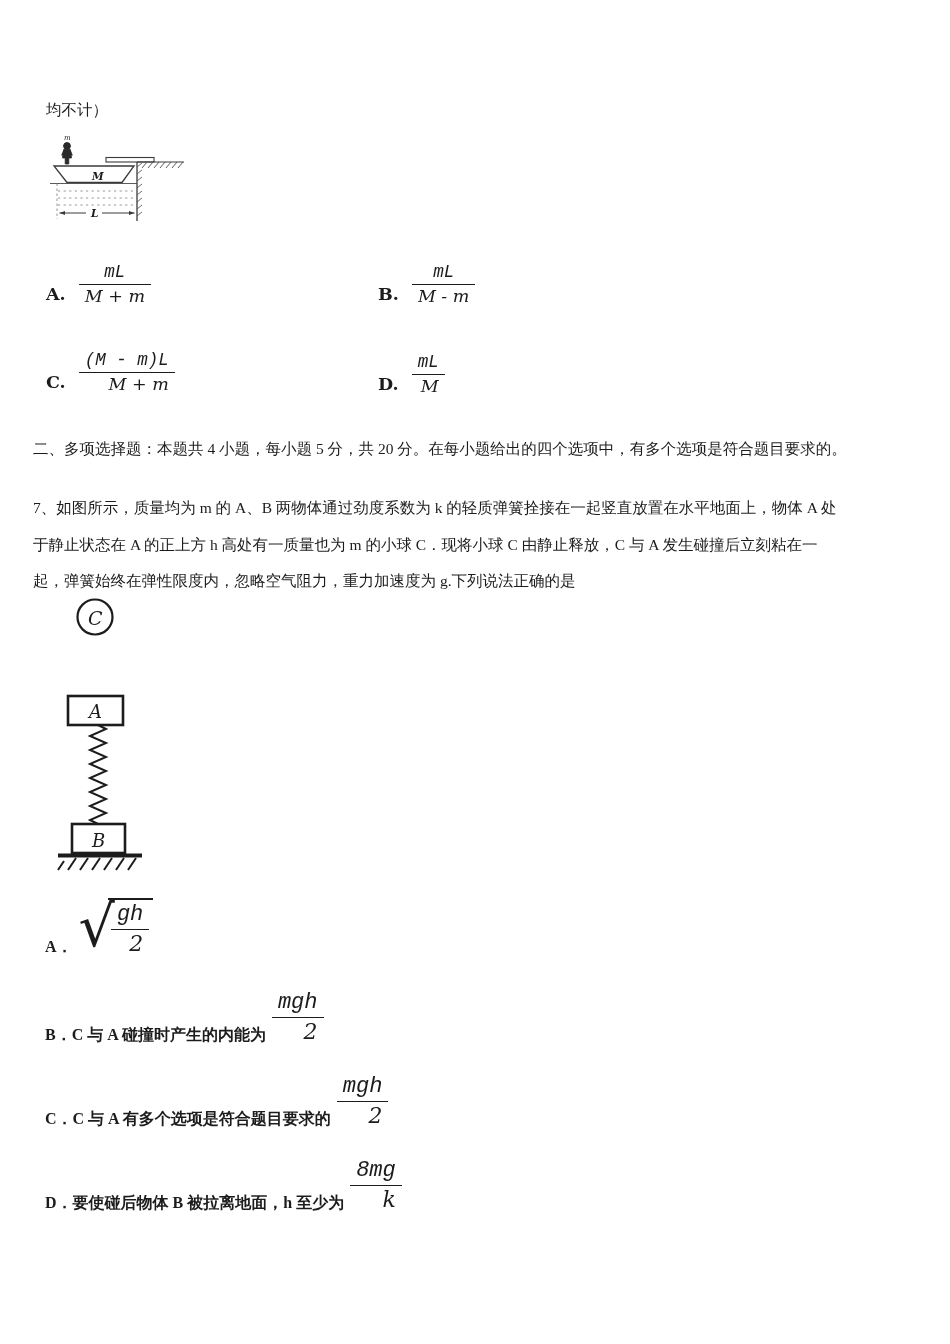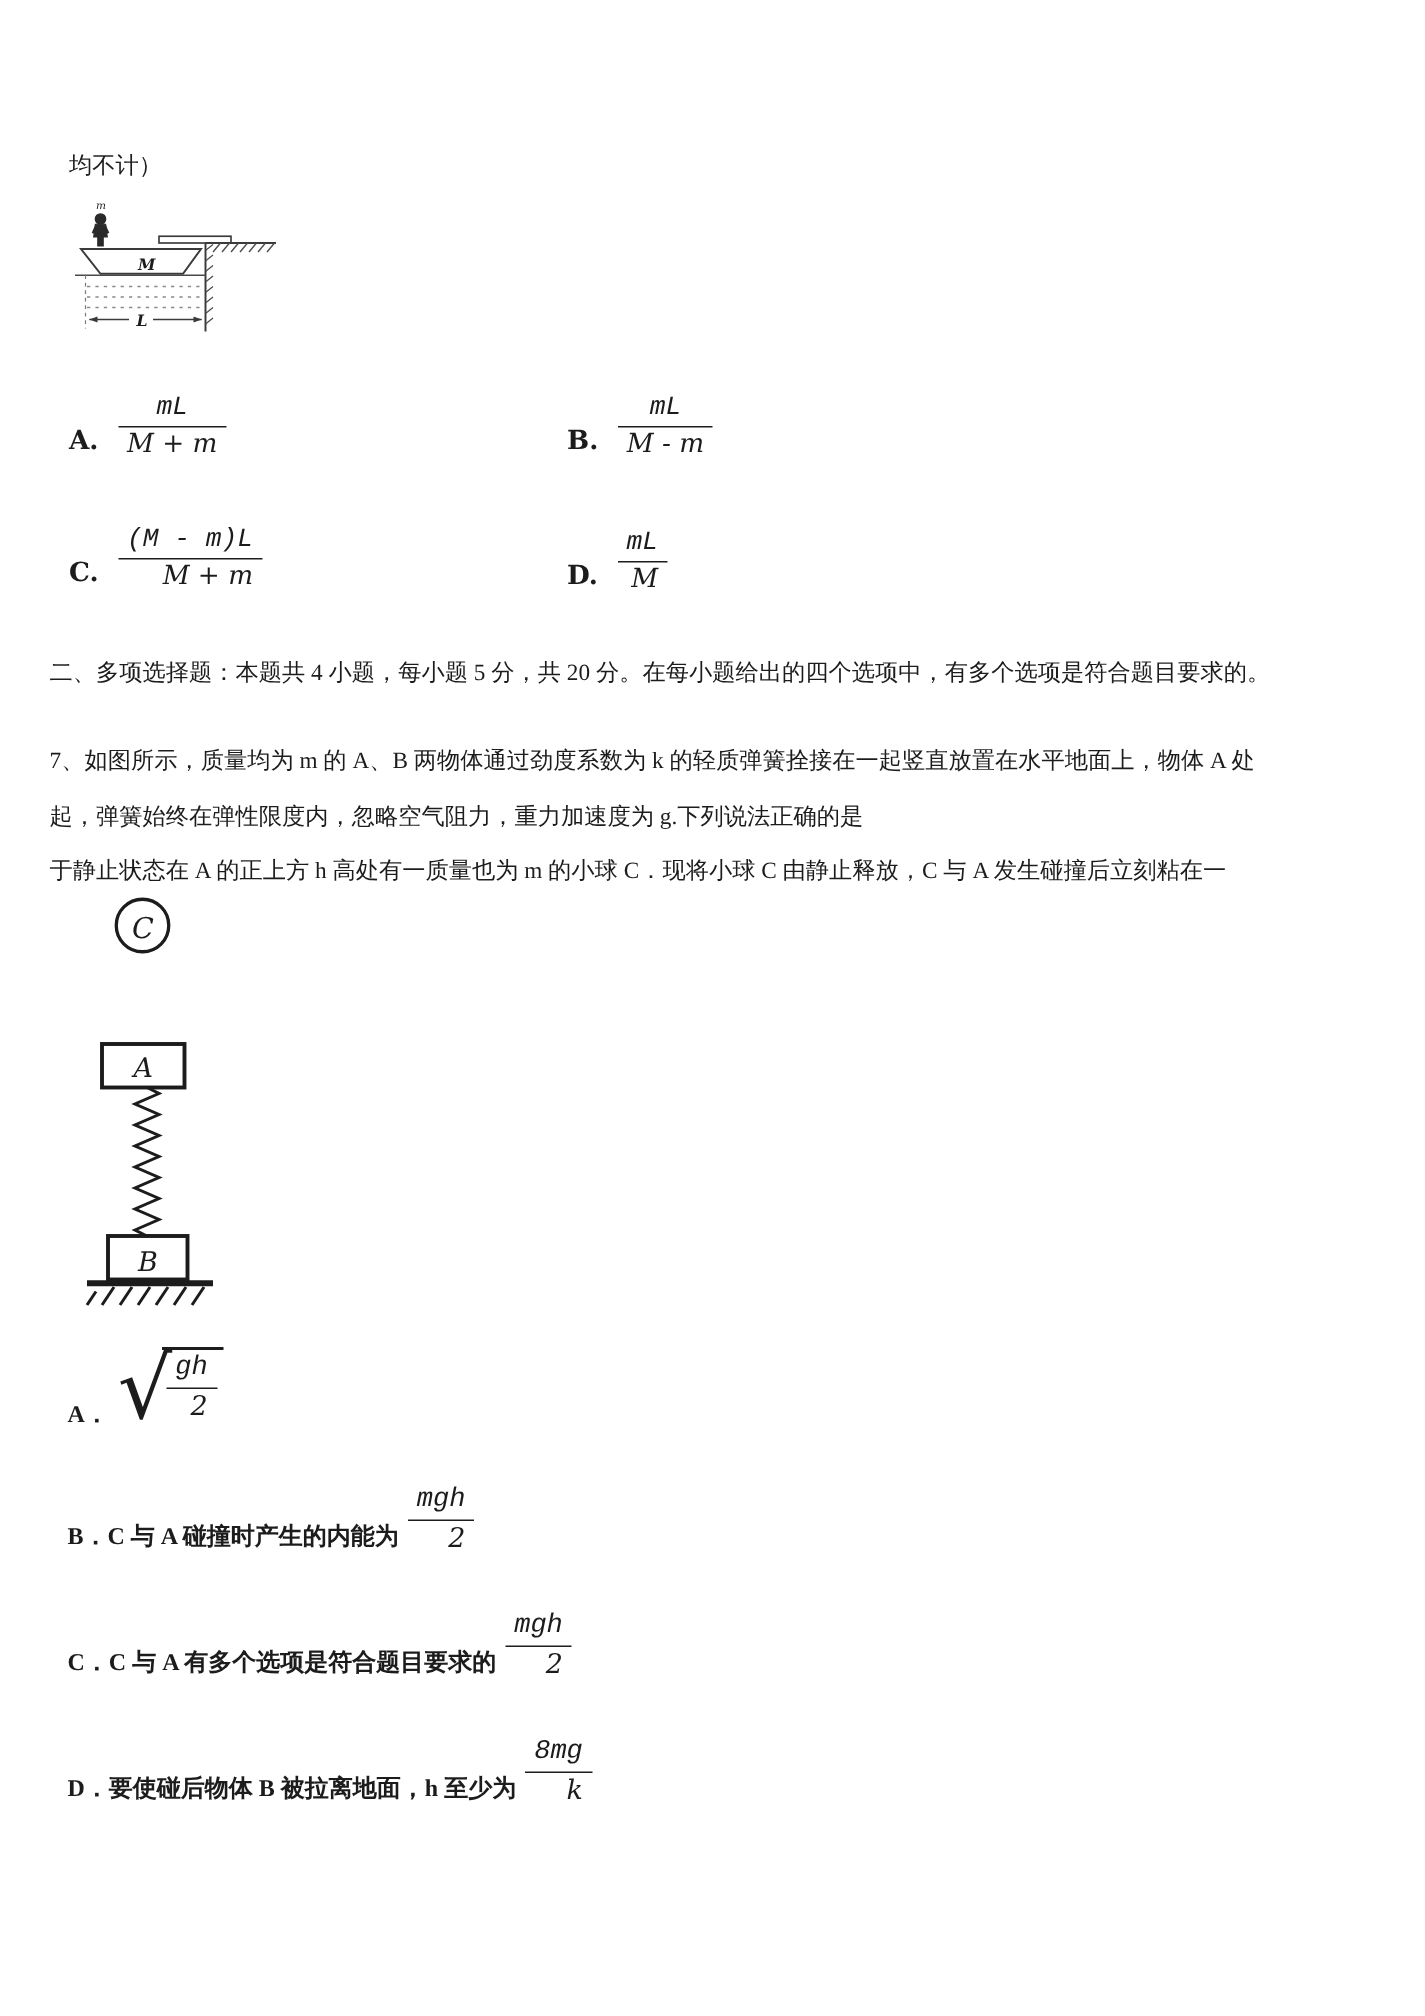--- a/index.html
+++ b/index.html
@@ -16,21 +16,21 @@
   .justify { text-align:justify; }
 
   
   .frac {
     display:inline-block; text-align:center; vertical-align:bottom;
     font-family:"DejaVu Serif", serif; font-style:italic; line-height:1.2;
   }
   .frac .num { display:block; padding:0 6px 1px 6px; border-bottom:1.4px solid #1c1c1c;font-family:Liberation Mono, monospace; }
   .frac .den { display:block; padding:1px 6px 0 6px;text-align:right; }
   .frac-lg { font-size:17.5px; }
-  .frac-opt { font-size:18px; font-weight:normal; }
+  .frac-opt { font-size:22px; font-weight:normal; }
 
   
   .sqrt { display:inline-flex; align-items:flex-start; }
   .sqrt-sign {
     font-family:"DejaVu Serif", serif; font-style:normal; font-weight:normal;
     font-size:57px; line-height:57px; letter-spacing:0;
   }
   .radicand { border-top:2px solid #1c1c1c; margin-left:-7px; padding:2px 4px 0 3px; }
 
   
@@ -147,22 +147,22 @@
     <span class="den">M</span>
   </span>
 </div>
 
 <div class="abs cn section-head justify" style="left:33px; top:437px;">
   <div>二、多项选择题：本题共 4 小题，每小题 5 分，共 20 分。在每小题给出的四个选项中，有多个选项是符合题目要求的。</div>
 </div>
 
 <div class="abs cn question-body justify" style="left:33px; top:490px;">
   <div>7、如图所示，质量均为 m 的 A、B 两物体通过劲度系数为 k 的轻质弹簧拴接在一起竖直放置在水平地面上，物体 A 处</div>
+  <div>于静止状态在 A 的正上方 h 高处有一质量也为 m 的小球 C．现将小球 C 由静止释放，C 与 A 发生碰撞后立刻粘在一</div>
   <div>起，弹簧始终在弹性限度内，忽略空气阻力，重力加速度为 g.下列说法正确的是</div>
-  <div>于静止状态在 A 的正上方 h 高处有一质量也为 m 的小球 C．现将小球 C 由静止释放，C 与 A 发生碰撞后立刻粘在一</div>
 </div>
 
 <div class="abs" style="left:56px; top:592px;">
   <svg width="150" height="292" viewBox="0 0 150 292">
 
     <circle cx="39" cy="25" r="17.5" fill="none" stroke="#1c1c1c" stroke-width="2.2"></circle>
     <text x="32" y="33" font-size="19" class="svg-label">C</text>
 
     <rect x="12" y="104" width="55" height="29" fill="none" stroke="#1c1c1c" stroke-width="2.6"></rect>
     <text x="33" y="126" font-size="18" class="svg-label">A</text>

